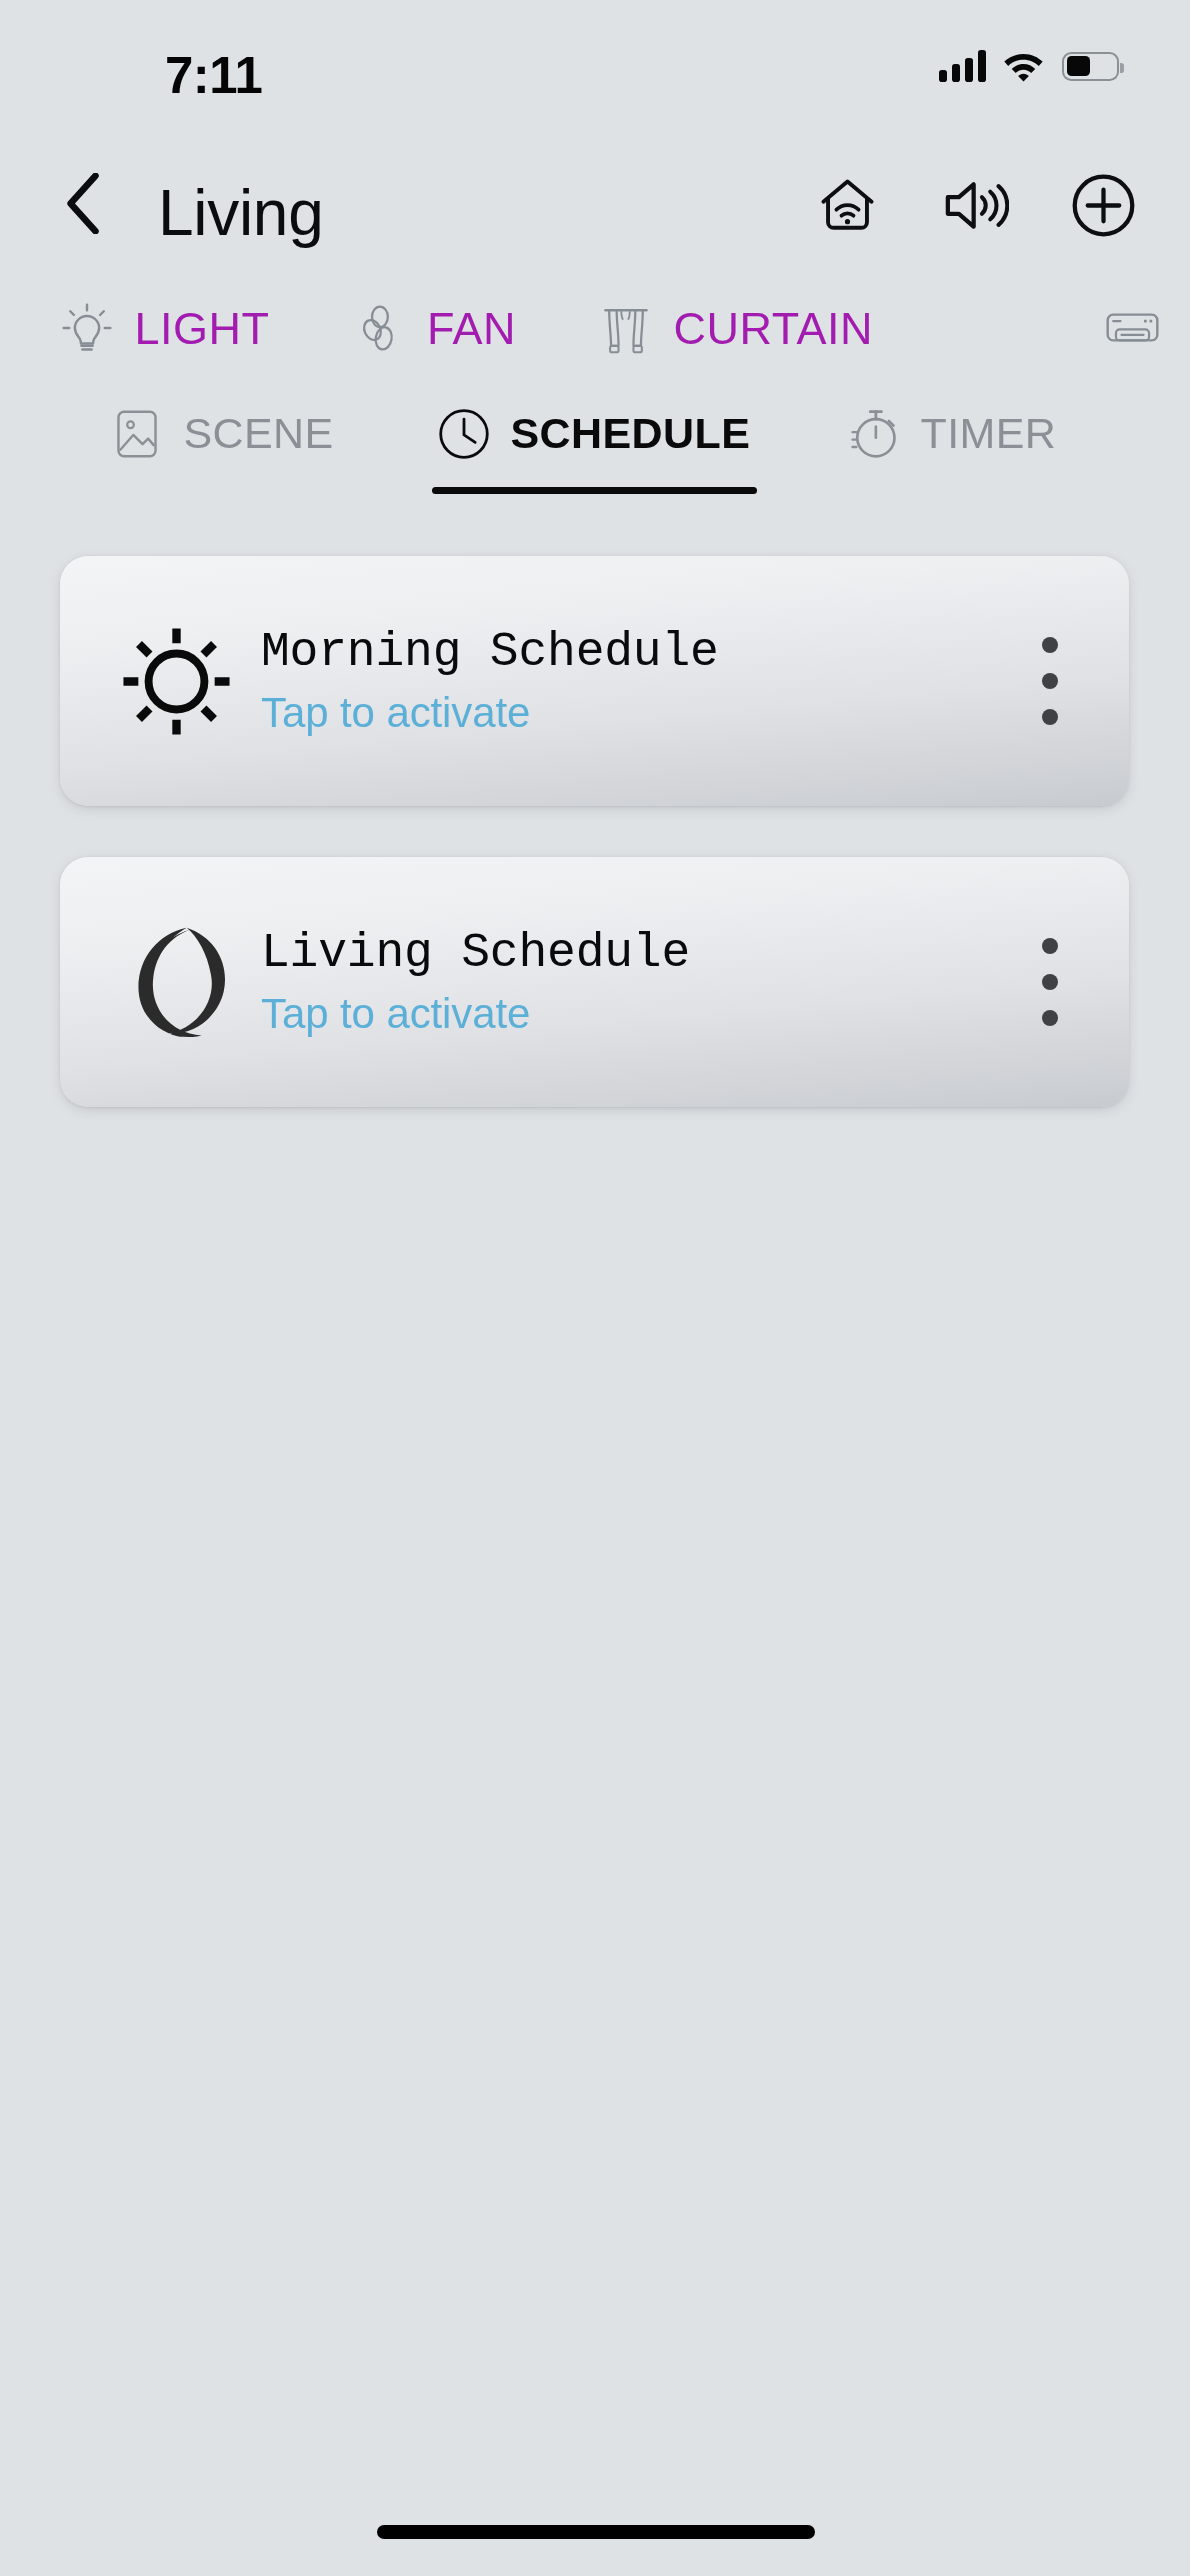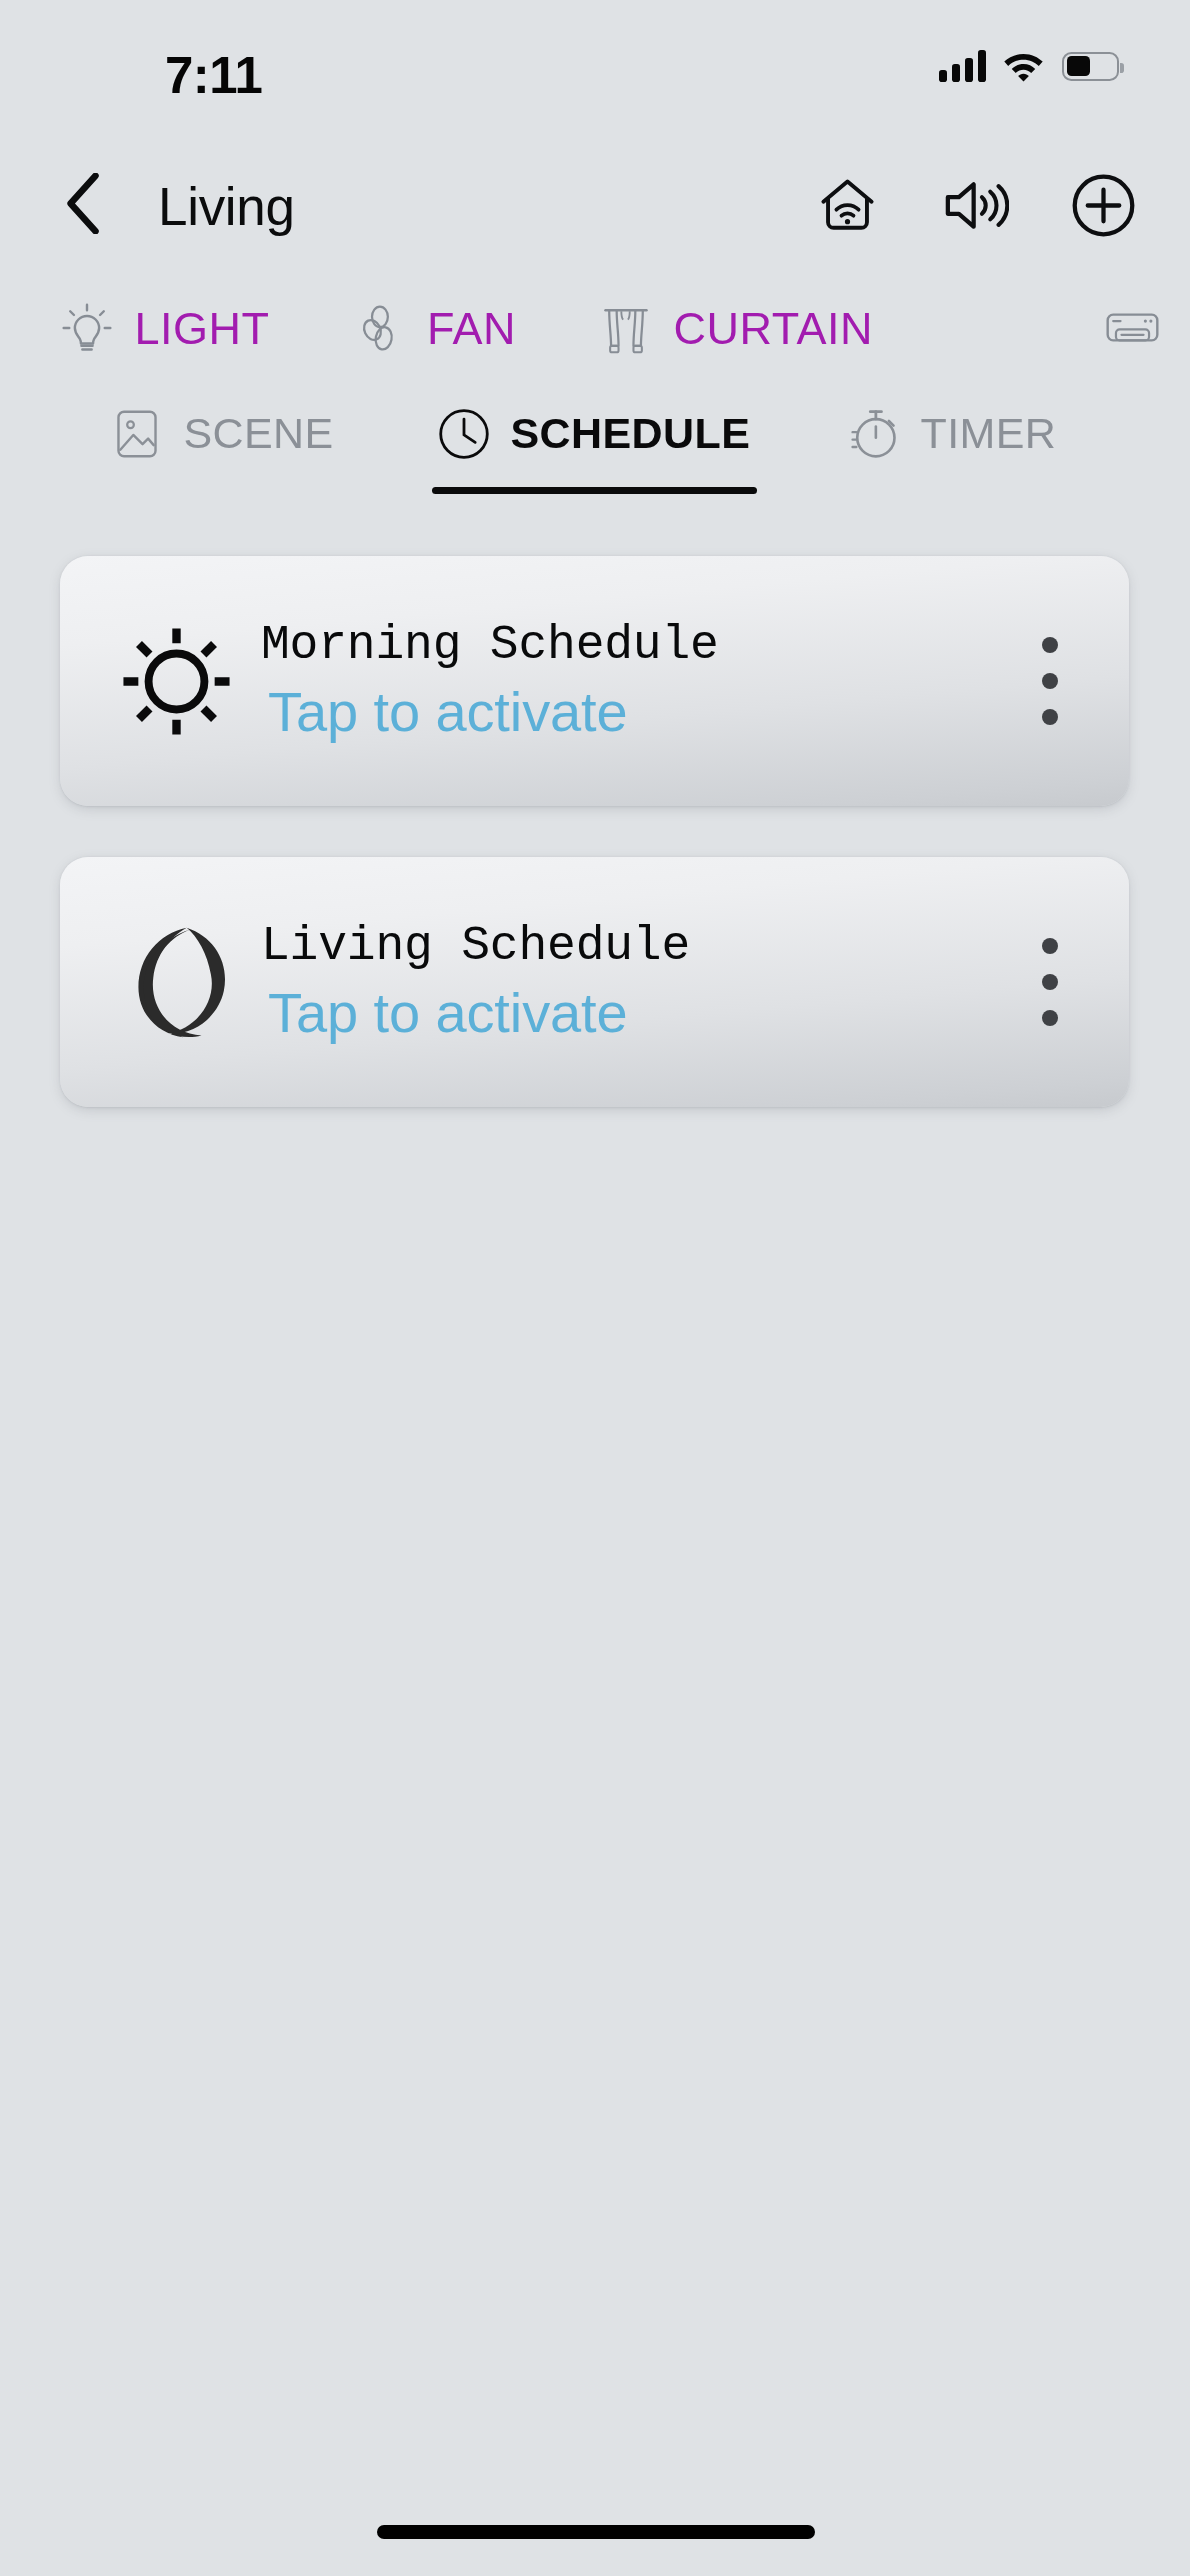--- a/index.html
+++ b/index.html
@@ -54,21 +54,21 @@
     position:absolute; top:150px; left:0; width:1191px; height:109px;
   }
   .nav-back{
     position:absolute; left:54px; top:20.4px;
     width:59px; height:67px;
     display:flex; align-items:center; justify-content:center;
     cursor:pointer;
   }
   .nav-title{
     position:absolute; left:158px; top:26px;
-    font-size:53px; font-weight:400; color:#0b0c0d;
+    font-size:64px; font-weight:400; color:#0b0c0d;
     letter-spacing:-0.3px;
   }
   .nav-actions{
     position:absolute; right:54px; top:22px;
     display:flex; align-items:center; gap:61px;
   }
   .nav-icon{ width:67px; height:67px; display:flex; align-items:center; justify-content:center; cursor:pointer;}
 
   
   .cat-row{
@@ -128,23 +128,22 @@
     width:148px; min-width:148px; height:148px;
     margin-left:42px;
     display:flex; align-items:center; justify-content:center;
   }
   .card-txt{ flex:1; padding-left:11px; }
   .card-title{
     font-size:48px; font-weight:400; color:#090a0b; letter-spacing:-0.2px;
     line-height:1.05; margin-bottom:13px;font-family:Liberation Mono, monospace;
   }
   .card-sub{
-    font-size:56px; font-weight:400; color:#5cb0d8; letter-spacing:-0.1px;
+    font-size:42px; font-weight:400; color:#5cb0d8; letter-spacing:-0.1px;
     line-height:1.05;
-    margin-left:7px;
   }
   .card-menu{
     width:102px; min-width:102px; height:250px;
     display:flex; flex-direction:column; align-items:center; justify-content:center;
     gap:20.4px; cursor:pointer; margin-right:28px;
   }
   .card-menu span{ display:block; width:16px; height:16px; border-radius:50%; background:#3f4145;}
 
   
   .home-ind{

